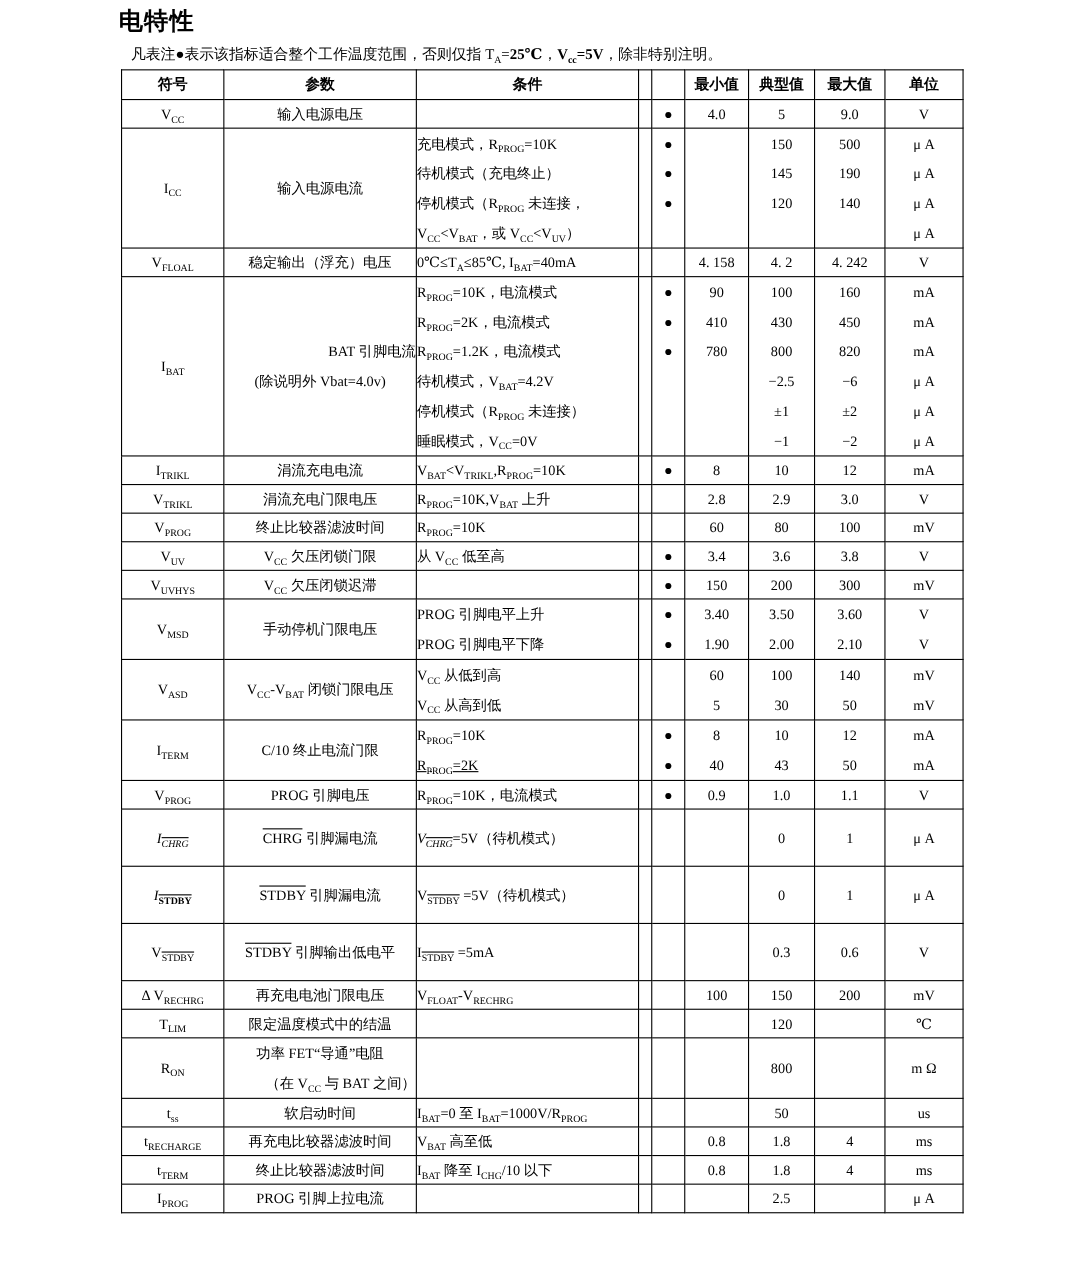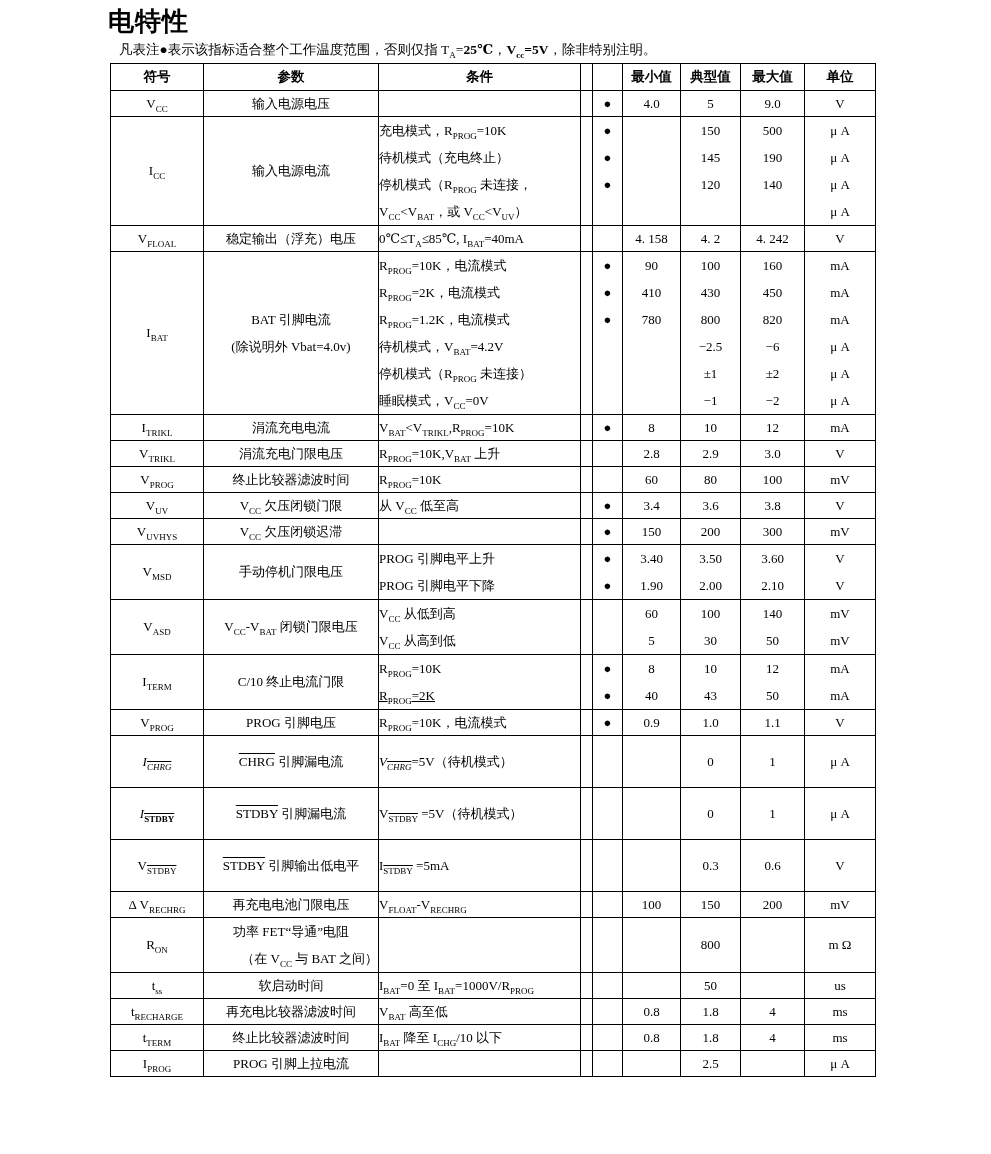--- a/index.html
+++ b/index.html
@@ -3,21 +3,21 @@
 <meta charset="utf-8">
 <style>
   html,body{margin:0;padding:0;}
   body{
     width:991px;height:1154px;background:#fff;color:#000;
     font-family:"Liberation Serif","DejaVu Serif",serif;
     position:relative;overflow:hidden;
   }
   .title{
     position:absolute;left:108px;top:4px;
-    font-size:26px;font-weight:bold;letter-spacing:1px;
+    font-size:22px;font-weight:bold;letter-spacing:1px;
     font-family:"Liberation Sans","DejaVu Sans",sans-serif;
   }
   .note{
     position:absolute;left:119px;top:41px;font-size:13.5px;white-space:nowrap;
   }
   table.spec{
     position:absolute;left:110px;top:63px;width:765px;
     border-collapse:collapse;table-layout:fixed;
   }
   table.spec td,table.spec th{
@@ -131,21 +131,21 @@
         <td class=""></td>
         <td class="c bul"></td>
         <td class="c">4. 158</td>
         <td class="c">4. 2</td>
         <td class="c">4. 242</td>
         <td class="c">V</td>
       </tr>
       <tr>
         <td class="sym">I<sub>BAT</sub></td>
         <td class="par">
-          <div class="line" style="text-align: center;">BAT 引脚电流</div>
+          <div class="line" style="text-align: right;">BAT 引脚电流</div>
           <div class="line" style="text-align: center;">(除说明外 Vbat=4.0v)</div>
         </td>
         <td class="cond">
           <div class="line" style="text-align: left;">R<sub>PROG</sub>=10K，电流模式</div>
           <div class="line" style="text-align: left;">R<sub>PROG</sub>=2K，电流模式</div>
           <div class="line" style="text-align: left;">R<sub>PROG</sub>=1.2K，电流模式</div>
           <div class="line" style="text-align: left;">待机模式，V<sub>BAT</sub>=4.2V</div>
           <div class="line" style="text-align: left;">停机模式（R<sub>PROG</sub> 未连接）</div>
           <div class="line" style="text-align: left;">睡眠模式，V<sub>CC</sub>=0V</div>
         </td>
@@ -381,20 +381,31 @@
         <td class="sym">Δ V<sub>RECHRG</sub></td>
         <td class="par">再充电电池门限电压</td>
         <td class="cond">V<sub>FLOAT</sub>-V<sub>RECHRG</sub></td>
         <td class=""></td>
         <td class="c bul"></td>
         <td class="c">100</td>
         <td class="c">150</td>
         <td class="c">200</td>
         <td class="c">mV</td>
       </tr>
+      <tr class="single">
+        <td class="sym">T<sub>LIM</sub></td>
+        <td class="par">限定温度模式中的结温</td>
+        <td class="cond"></td>
+        <td class=""></td>
+        <td class="c bul"></td>
+        <td class="c"></td>
+        <td class="c">120</td>
+        <td class="c"></td>
+        <td class="c">℃</td>
+      </tr>
       <tr>
         <td class="sym">R<sub>ON</sub></td>
         <td class="par">
           <div class="line" style="text-align: center;">功率 FET“导通”电阻</div>
           <div class="line" style="text-align: right;">（在 V<sub>CC</sub> 与 BAT 之间）</div>
         </td>
         <td class="cond"></td>
         <td class=""></td>
         <td class="c bul"></td>
         <td class="c"></td>

